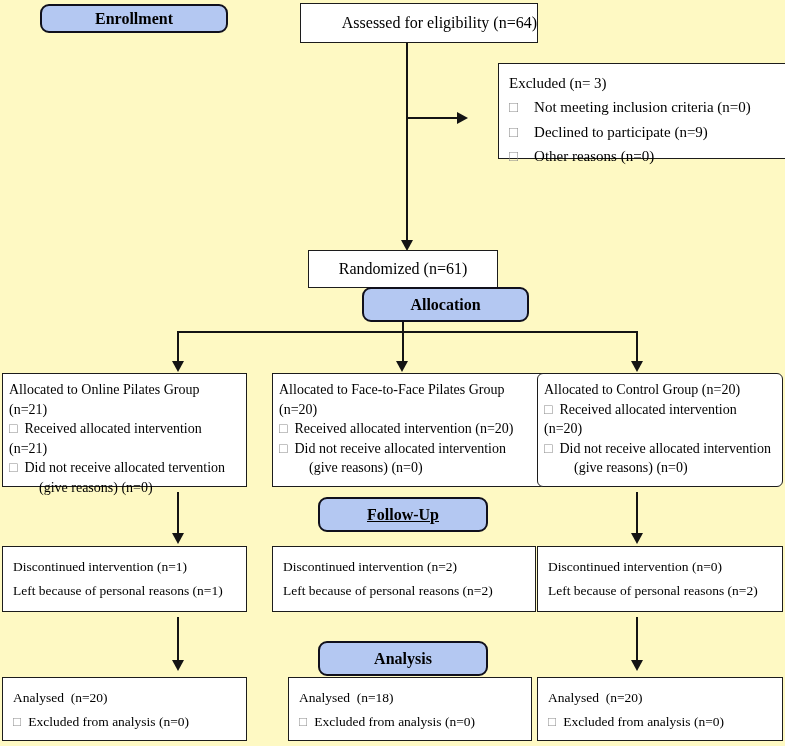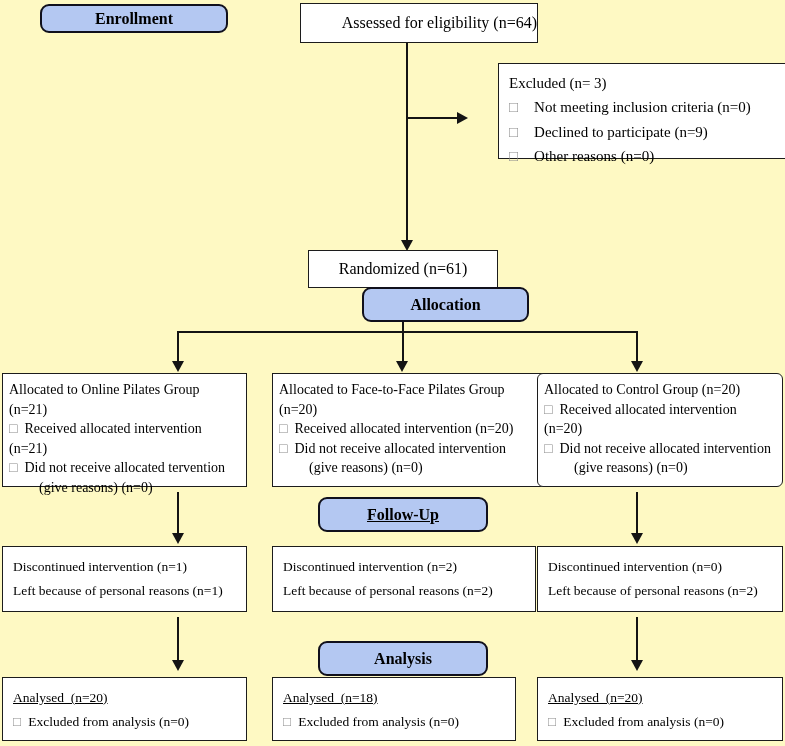--- a/index.html
+++ b/index.html
@@ -18,21 +18,21 @@
   .vline{position:absolute;width:2px;background:#141414;}
   .hline{position:absolute;height:2px;background:#141414;}
   .ah-down{position:absolute;width:0;height:0;border-left:6px solid transparent;border-right:6px solid transparent;border-top:11px solid #141414;}
   .ah-right{position:absolute;width:0;height:0;border-top:6px solid transparent;border-bottom:6px solid transparent;border-left:11px solid #141414;}
   .gb{padding:6px 6px;font-size:14px;line-height:1.4;}
   .gb .cont{padding-left:30px;}
   .fb{padding:8px 10px;font-size:13.5px;line-height:1.75;}
   .ex{padding:7px 10px;font-size:15px;line-height:1.62;}
   .cb{color:#8d8d8d;margin-right:7px;}
   .ex .cb{margin-right:16px;}
-  .pre{white-space:pre-wrap;text-decoration:underline;}
+  .pre{white-space:pre-wrap;}
 </style>
 </head>
 <body>
 
 <div id="canvas">
 
   <div class="banner" style="left:40px;top:4px;width:188px;height:29px;">
     <span>Enrollment</span>
   </div>
 
@@ -124,21 +124,21 @@
   <div class="ah-down" style="left:631px;top:660px;"></div>
 
   <div class="banner" style="left:318px;top:625px;width:170px;height:35px;margin-top:16px;">
     <span>Analysis</span>
   </div>
 
   <div class="box fb" style="left:2px;top:677px;width:245px;height:64px;">
     <div class="pre">Analysed  (n=20)</div>
     <div><span class="cb">□</span><span>Excluded from analysis (n=0)</span></div>
   </div>
-  <div class="box fb" style="left:272px;top:677px;width:244px;height:64px;">
+  <div class="box fb" style="left:288px;top:677px;width:244px;height:64px;">
     <div class="pre">Analysed  (n=18)</div>
     <div><span class="cb">□</span><span>Excluded from analysis (n=0)</span></div>
   </div>
   <div class="box fb" style="left:537px;top:677px;width:246px;height:64px;">
     <div class="pre">Analysed  (n=20)</div>
     <div><span class="cb">□</span><span>Excluded from analysis (n=0)</span></div>
   </div>
 
 </div>
 

